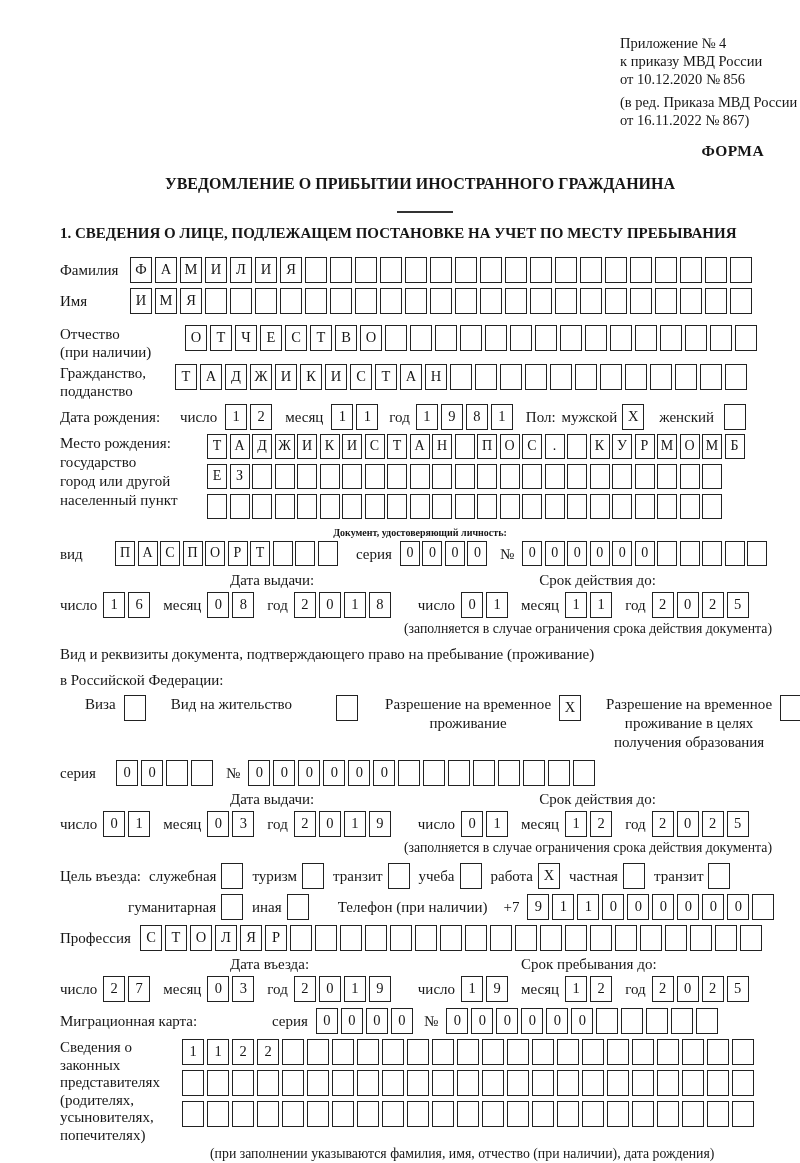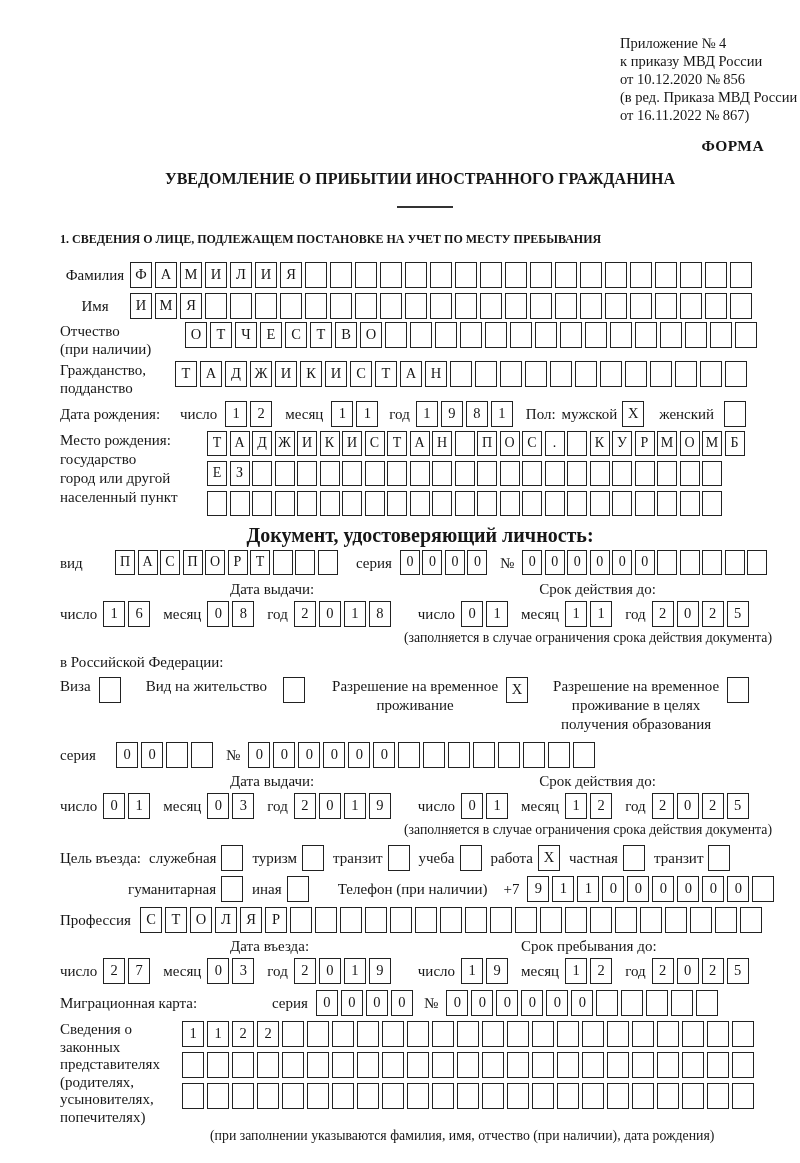--- a/index.html
+++ b/index.html
@@ -5,68 +5,68 @@
   * { box-sizing: border-box; }
   html,body { margin:0; padding:0; background:#ffffff; }
   body {
     width:800px; height:1163px;
     font-family:"Liberation Serif","DejaVu Serif",serif;
     color:#161616; font-size:15px;
   }
   .page { width:800px; height:1163px; padding:34px 0 0 60px; overflow:hidden; position:relative; }
 
   .hdr { margin-left:560px; font-size:14.5px; line-height:18px; }
-  .hdr .gap { }
+  .hdr .gap { margin-top:5px; }
 
   .forma { margin:13px 36px 0 0; text-align:right; font-weight:bold; font-size:15.5px; letter-spacing:.4px; }
 
   .title { margin-top:12px; width:720px; text-align:center; font-weight:bold; font-size:16px; line-height:24px; }
   .uline { display:inline-block; width:56px; border-bottom:2px solid #333; margin-left:10px; }
 
-  .sect { margin-top:17px; width:740px; font-weight:bold; font-size:12px; }
+  .sect { margin-top:5px; width:740px; font-weight:bold; font-size:15px; }
 
   .row { display:flex; align-items:flex-start; margin-top:5px; width:740px; }
   .lbl { flex:0 0 auto; line-height:26px; }
   .lbl2 { flex:0 0 auto; line-height:18px; }
 
   .cells { display:flex; flex:0 0 auto; }
   .cell {
     flex:0 0 auto; width:22px; height:26px; margin-right:3px;
     border:1.5px solid #222; background:#fff;
     text-align:center; line-height:23px; font-size:14.5px; font-weight:normal;
   }
   .sm .cell { width:20px; height:25px; margin-right:2.5px; line-height:22px; font-size:14px; }
   .cb { margin-left:5px; }
 
-  .w70 { width:70px;text-align:center; } .w125 { width:125px; } .w115 { width:115px; }
+  .w70 { width:70px; } .w125 { width:125px; } .w115 { width:115px; }
   .w110 { width:112px; } .w78 { width:80px; } .w145 { width:147px; } .w195 { width:196px; }
   .ml6 { margin-left:6px; } .ml8 { margin-left:8px; } .ml10 { margin-left:10px; }
   .ml12 { margin-left:12px; } .ml16 { margin-left:16px; } .ml20 { margin-left:20px; }
 
   .bp-rows .cells { margin-bottom:5px; }
-  .doc-heading { margin-top:3px; width:720px; text-align:center; font-weight:bold; font-size:20px; }
+  .doc-heading { margin-top:3px; width:720px; text-align:center; font-weight:bold; font-size:10px; }
 
   .dlrow { display:flex; margin-top:4px; width:740px; line-height:19px; }
   .dl1 { margin-left:170px; } .dl2 { margin-left:225px;font-family:Liberation Serif, serif; }
   .dg { display:flex; }
   .dg .dlabel { line-height:26px; margin-right:6px; }
   .dg .cells { margin-right:10px; }
   .dg2 { margin-left:14px; }
   .dates { margin-top:2px; }
 
   .note { width:740px; margin-top:2px; text-align:right; padding-right:28px; font-size:13.8px; line-height:18px; }
 
   .intro { margin-top:6px; line-height:21px; }
   .intro2 { margin-top:5px; line-height:21px; }
 
   .perm { margin-top:4px; }
-  .perm-item { display:flex; flex:0 0 auto; align-items:flex-start; }
+  .perm-item { display:flex; flex:0 0 auto; align-items:flex-start;margin-left:25px; }
   .perm-text { display:block; text-align:center; line-height:19px; }
   .perm .cell { margin-left:8px; }
-  .pi2 { margin-left:22px; } .pi3 { margin-left:24px; } .pi4 { margin-left:22px; }
+  .pi2 { margin-left:22px;gap:28px; } .pi3 { margin-left:24px; } .pi4 { margin-left:22px; }
 
   .cbgroup { display:flex; flex:0 0 auto; }
   .cb-item { display:flex; flex:0 0 auto; align-items:center; margin-right:9px; }
   .cb-item .cb-label { line-height:26px; margin-right:5px; }
   .cb-item .cell { margin-right:0; }
   .purpose2 { margin-left:68px; }
 
   .reps { margin-top:5px; }
   .replabels { flex:0 0 auto; width:122px; line-height:17.5px; }
   .reprows .cells { margin-bottom:5px; }
@@ -149,21 +149,21 @@
         <span class="cell"></span>
         <span class="cell"></span>
         <span class="cell"></span>
         <span class="cell"></span>
         <span class="cell"></span>
         <span class="cell"></span>
         <span class="cell"></span>
       </span>
   </div>
 
-  <div class="row" style="margin-top:3px">
+  <div class="row" style="margin-top:11px">
     <span class="lbl2 w125">
       <span style="display:block">Отчество</span>
       <span style="display:block">(при наличии)</span>
     </span>
     <span class="cells">
         <span class="cell">О</span>
         <span class="cell">Т</span>
         <span class="cell">Ч</span>
         <span class="cell">Е</span>
         <span class="cell">С</span>
@@ -413,20 +413,21 @@
           <span class="cell">2</span>
           <span class="cell">0</span>
           <span class="cell">2</span>
           <span class="cell">5</span>
         </span>
     </span>
   </div>
 
   <div class="note">(заполняется в случае ограничения срока действия документа)</div>
 
+  <div class="intro">Вид и реквизиты документа, подтверждающего право на пребывание (проживание)</div>
   <div class="intro2">в Российской Федерации:</div>
 
   <div class="row perm">
     <span class="perm-item">
       <span class="perm-text">Виза</span>
       <span class="cell"></span>
     </span>
     <span class="perm-item pi2">
       <span class="perm-text">Вид на жительство</span>
       <span class="cell" style="margin-left:16px"></span>

